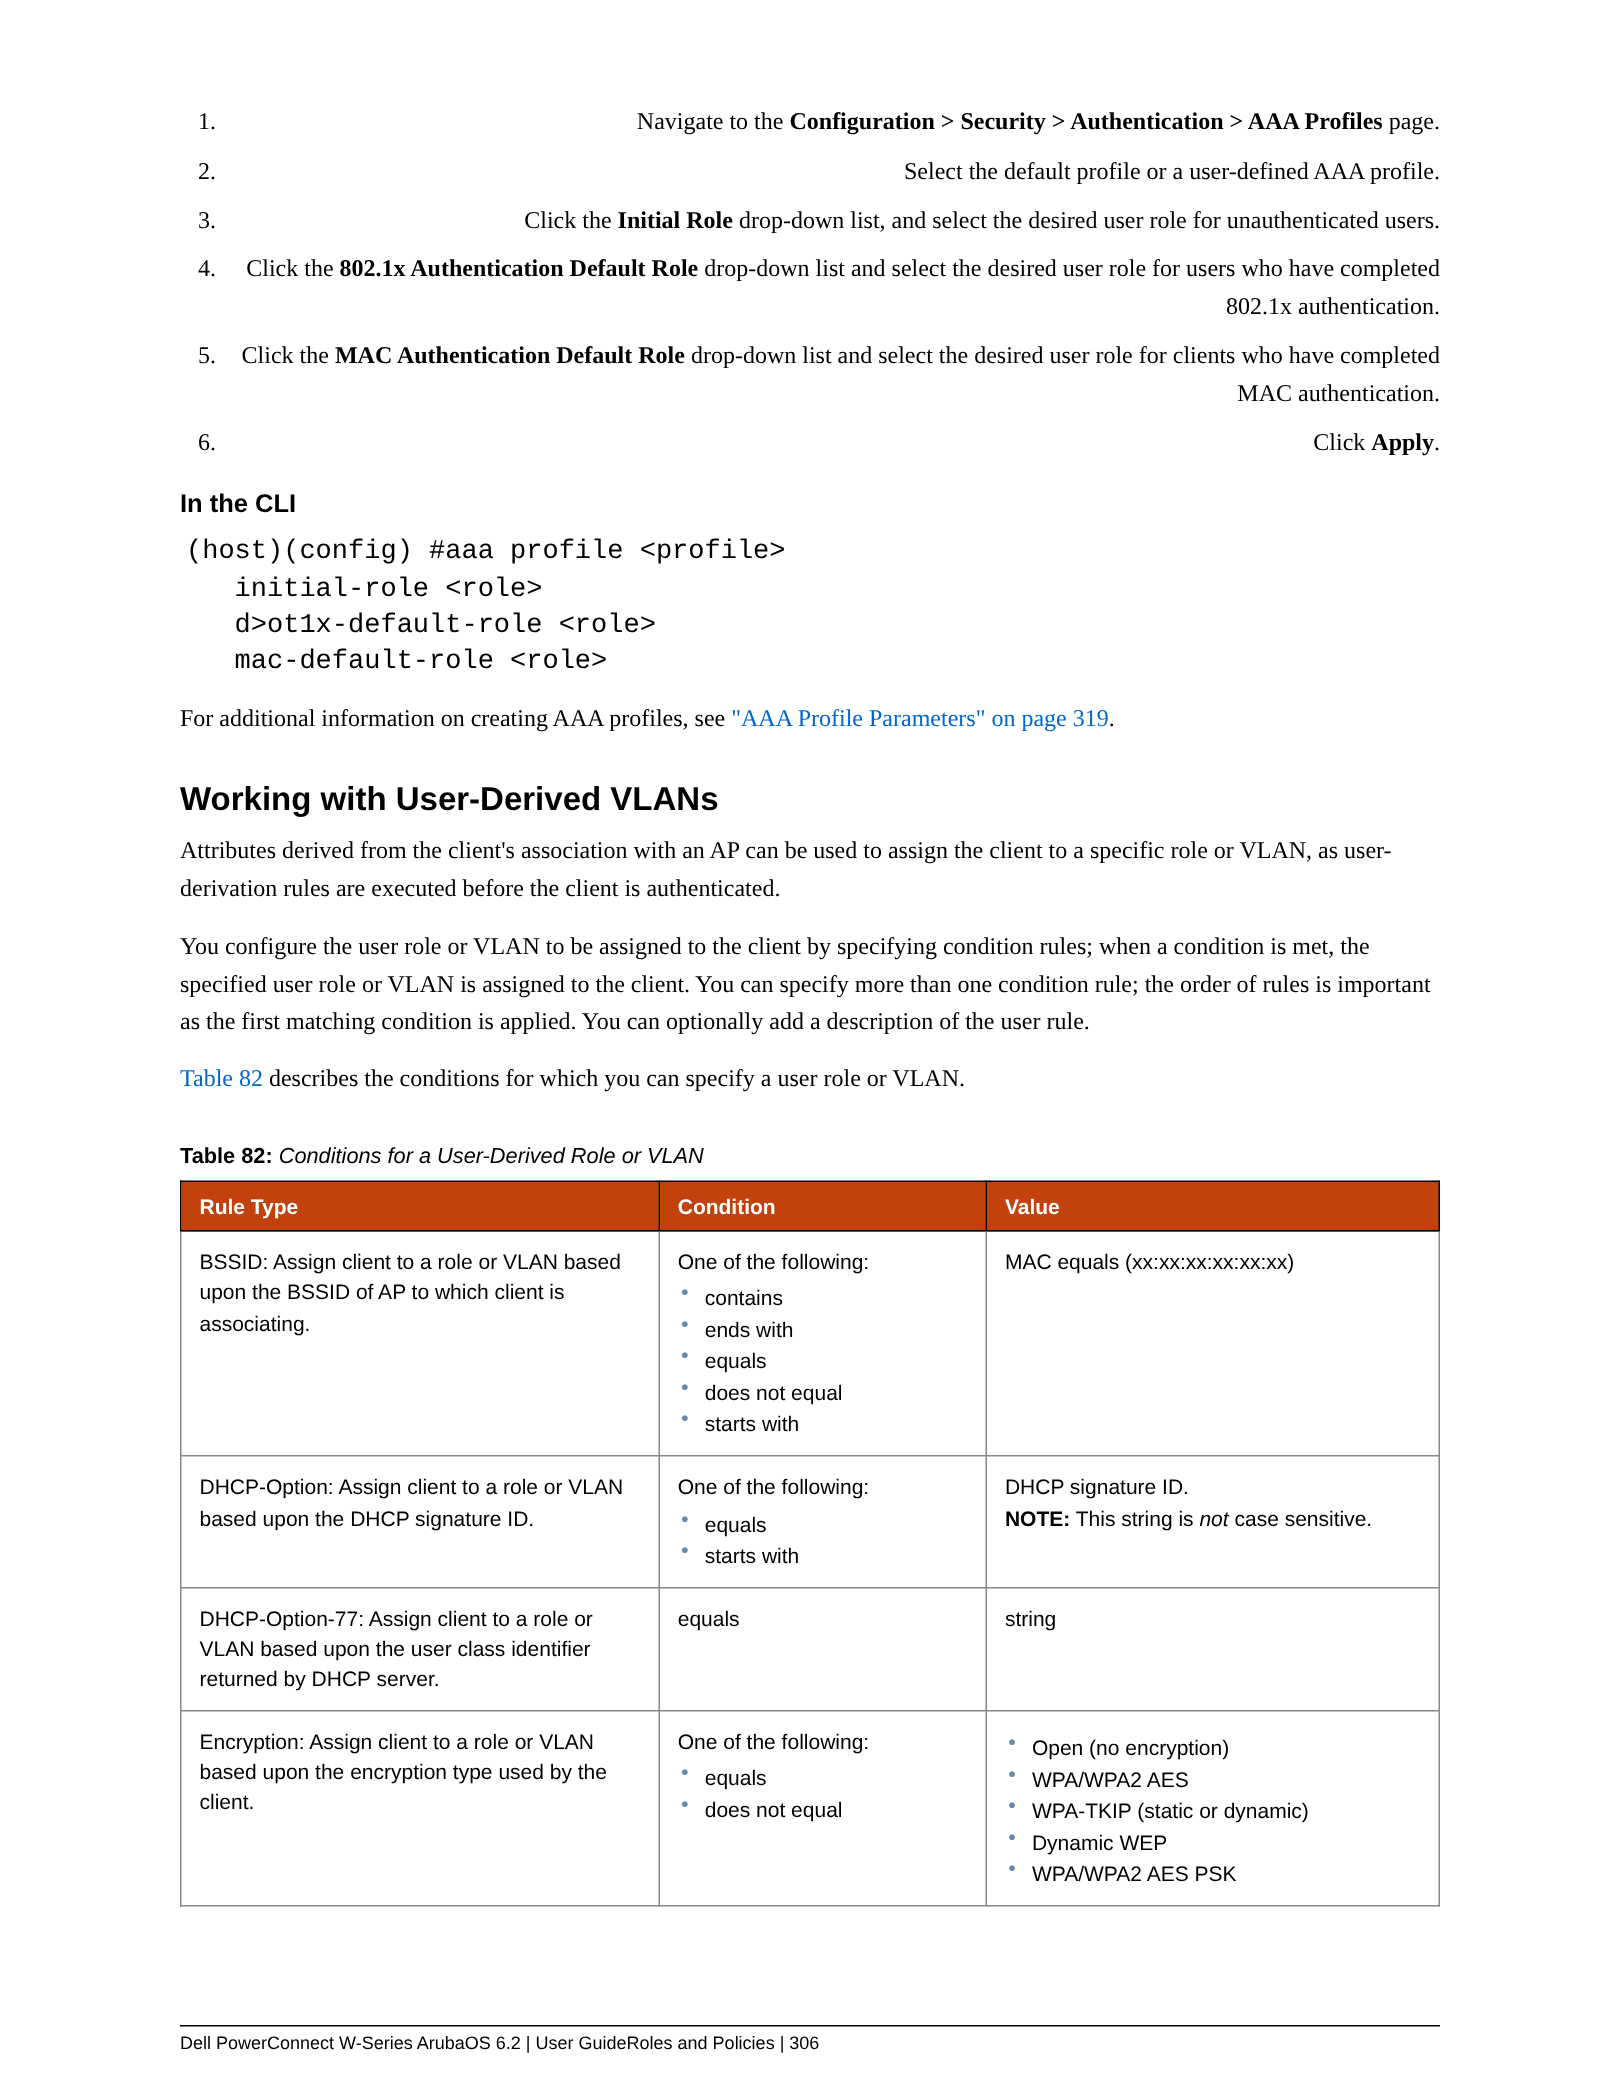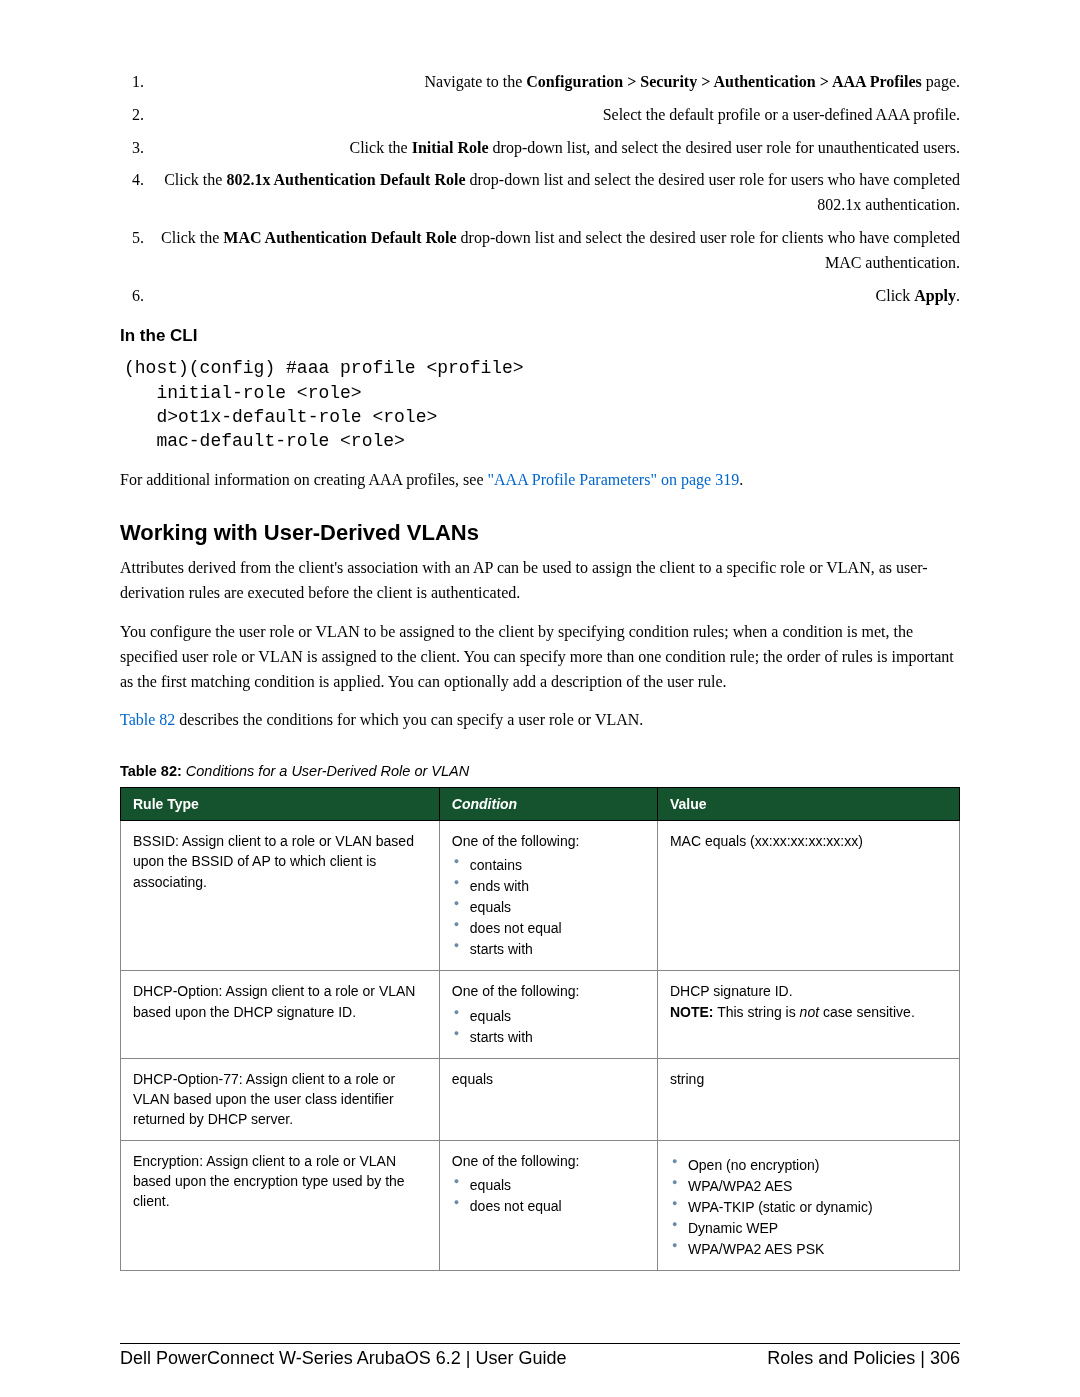--- a/index.html
+++ b/index.html
@@ -57,35 +57,35 @@
   }
   .table-caption .cap-bold { font-weight: bold; }
   .table-caption .cap-italic { font-style: italic; }
   table.conditions {
     border-collapse: collapse;
     width: 100%;
     font-family: Arial, Helvetica, sans-serif;
     font-size: 14px;
   }
   table.conditions th {
-    background: #14532d;
+    background: #c2410c;
     color: #fff;
     text-align: left;
     padding: 8px 12px;
     font-weight: bold;
     border: 1px solid #000;
   }
   table.conditions td {
     border: 1px solid #888;
     padding: 10px 12px;
     vertical-align: top;
     line-height: 1.45;
   }
   .col-rule { width: 38%; }
-  .col-cond { width: 26%; font-style: italic; }
+  .col-cond { width: 26%; }
   .col-val  { width: 36%; }
   ul.bullets {
     list-style: none;
     padding-left: 0;
     margin-top: 4px;
   }
   ul.bullets li {
     position: relative;
     padding-left: 18px;
     line-height: 1.5;
@@ -99,23 +99,22 @@
     color: #6a8aa8;
   }
   .footer {
     position: absolute;
     bottom: 28px;
     left: 120px;
     right: 120px;
     border-top: 1px solid #000;
     padding-top: 4px;
     font-family: Arial, Helvetica, sans-serif;
-    font-size: 18px;
+    font-size: 12px;
     display: flex;
-    justify-content: space-between;
   }
   .italic { font-style: italic; }
 </style>
 </head>
 <body>
 
 <div class="page">
 
 
   <ol class="steps">

